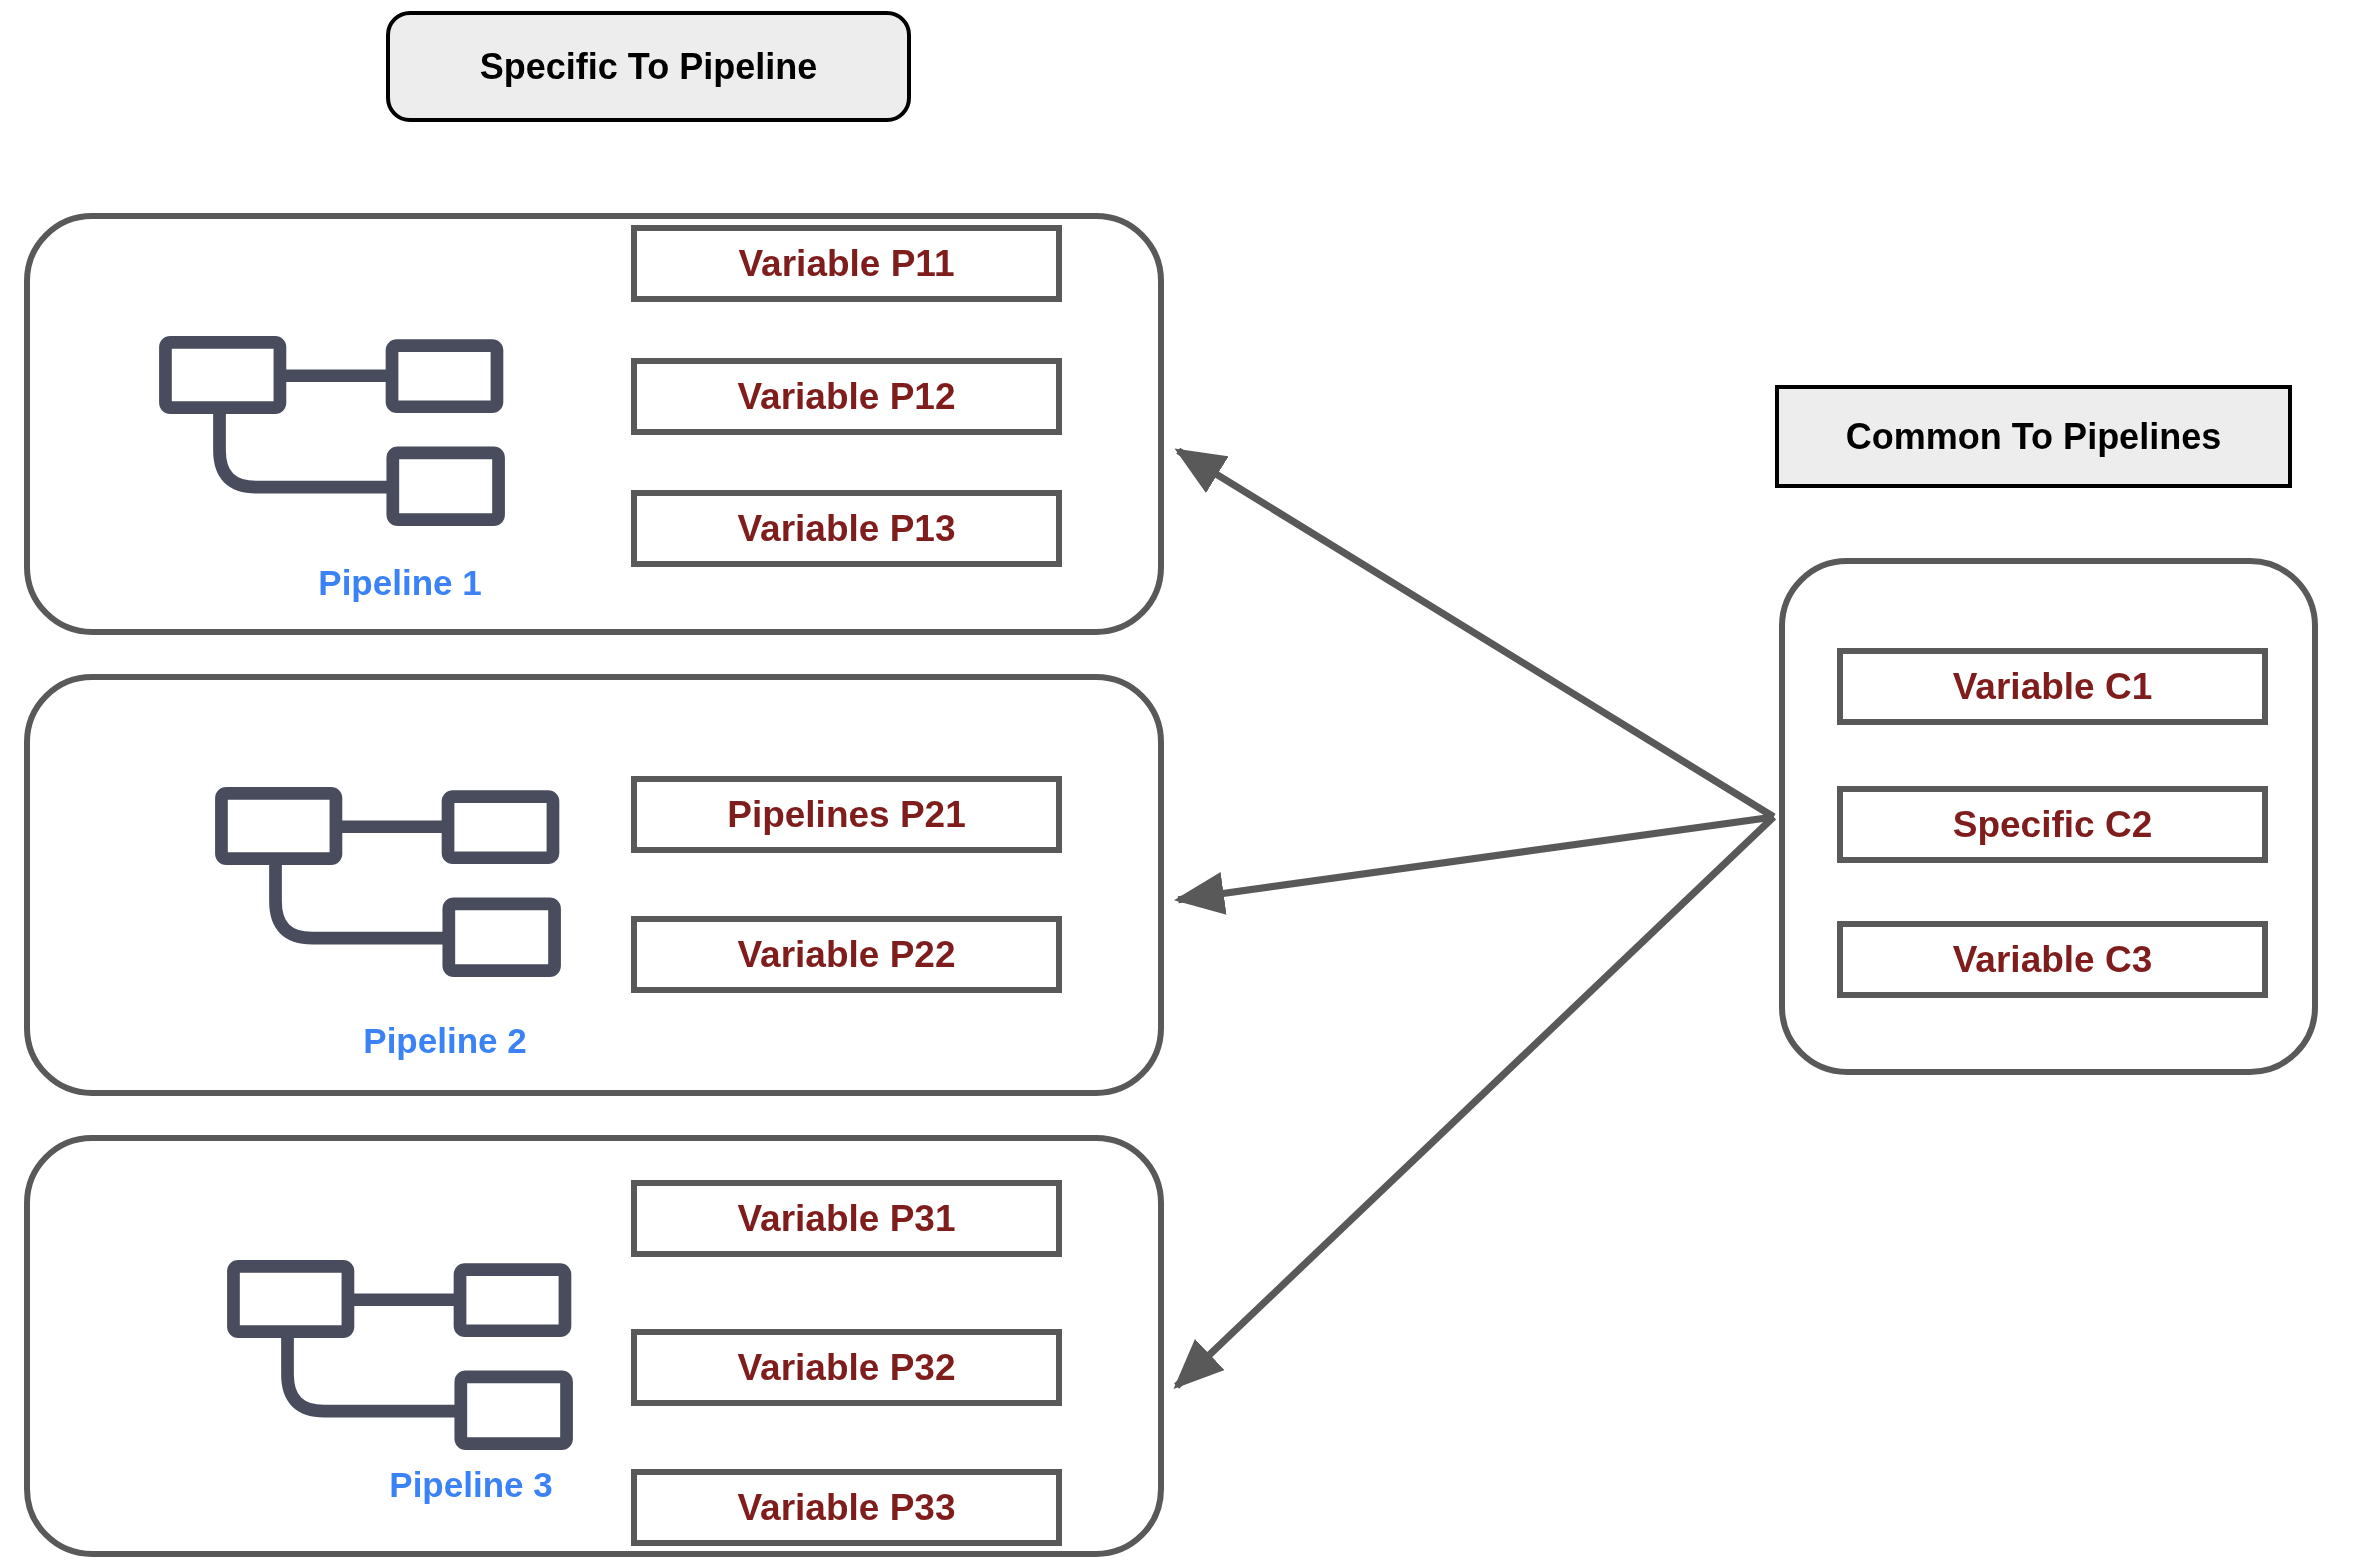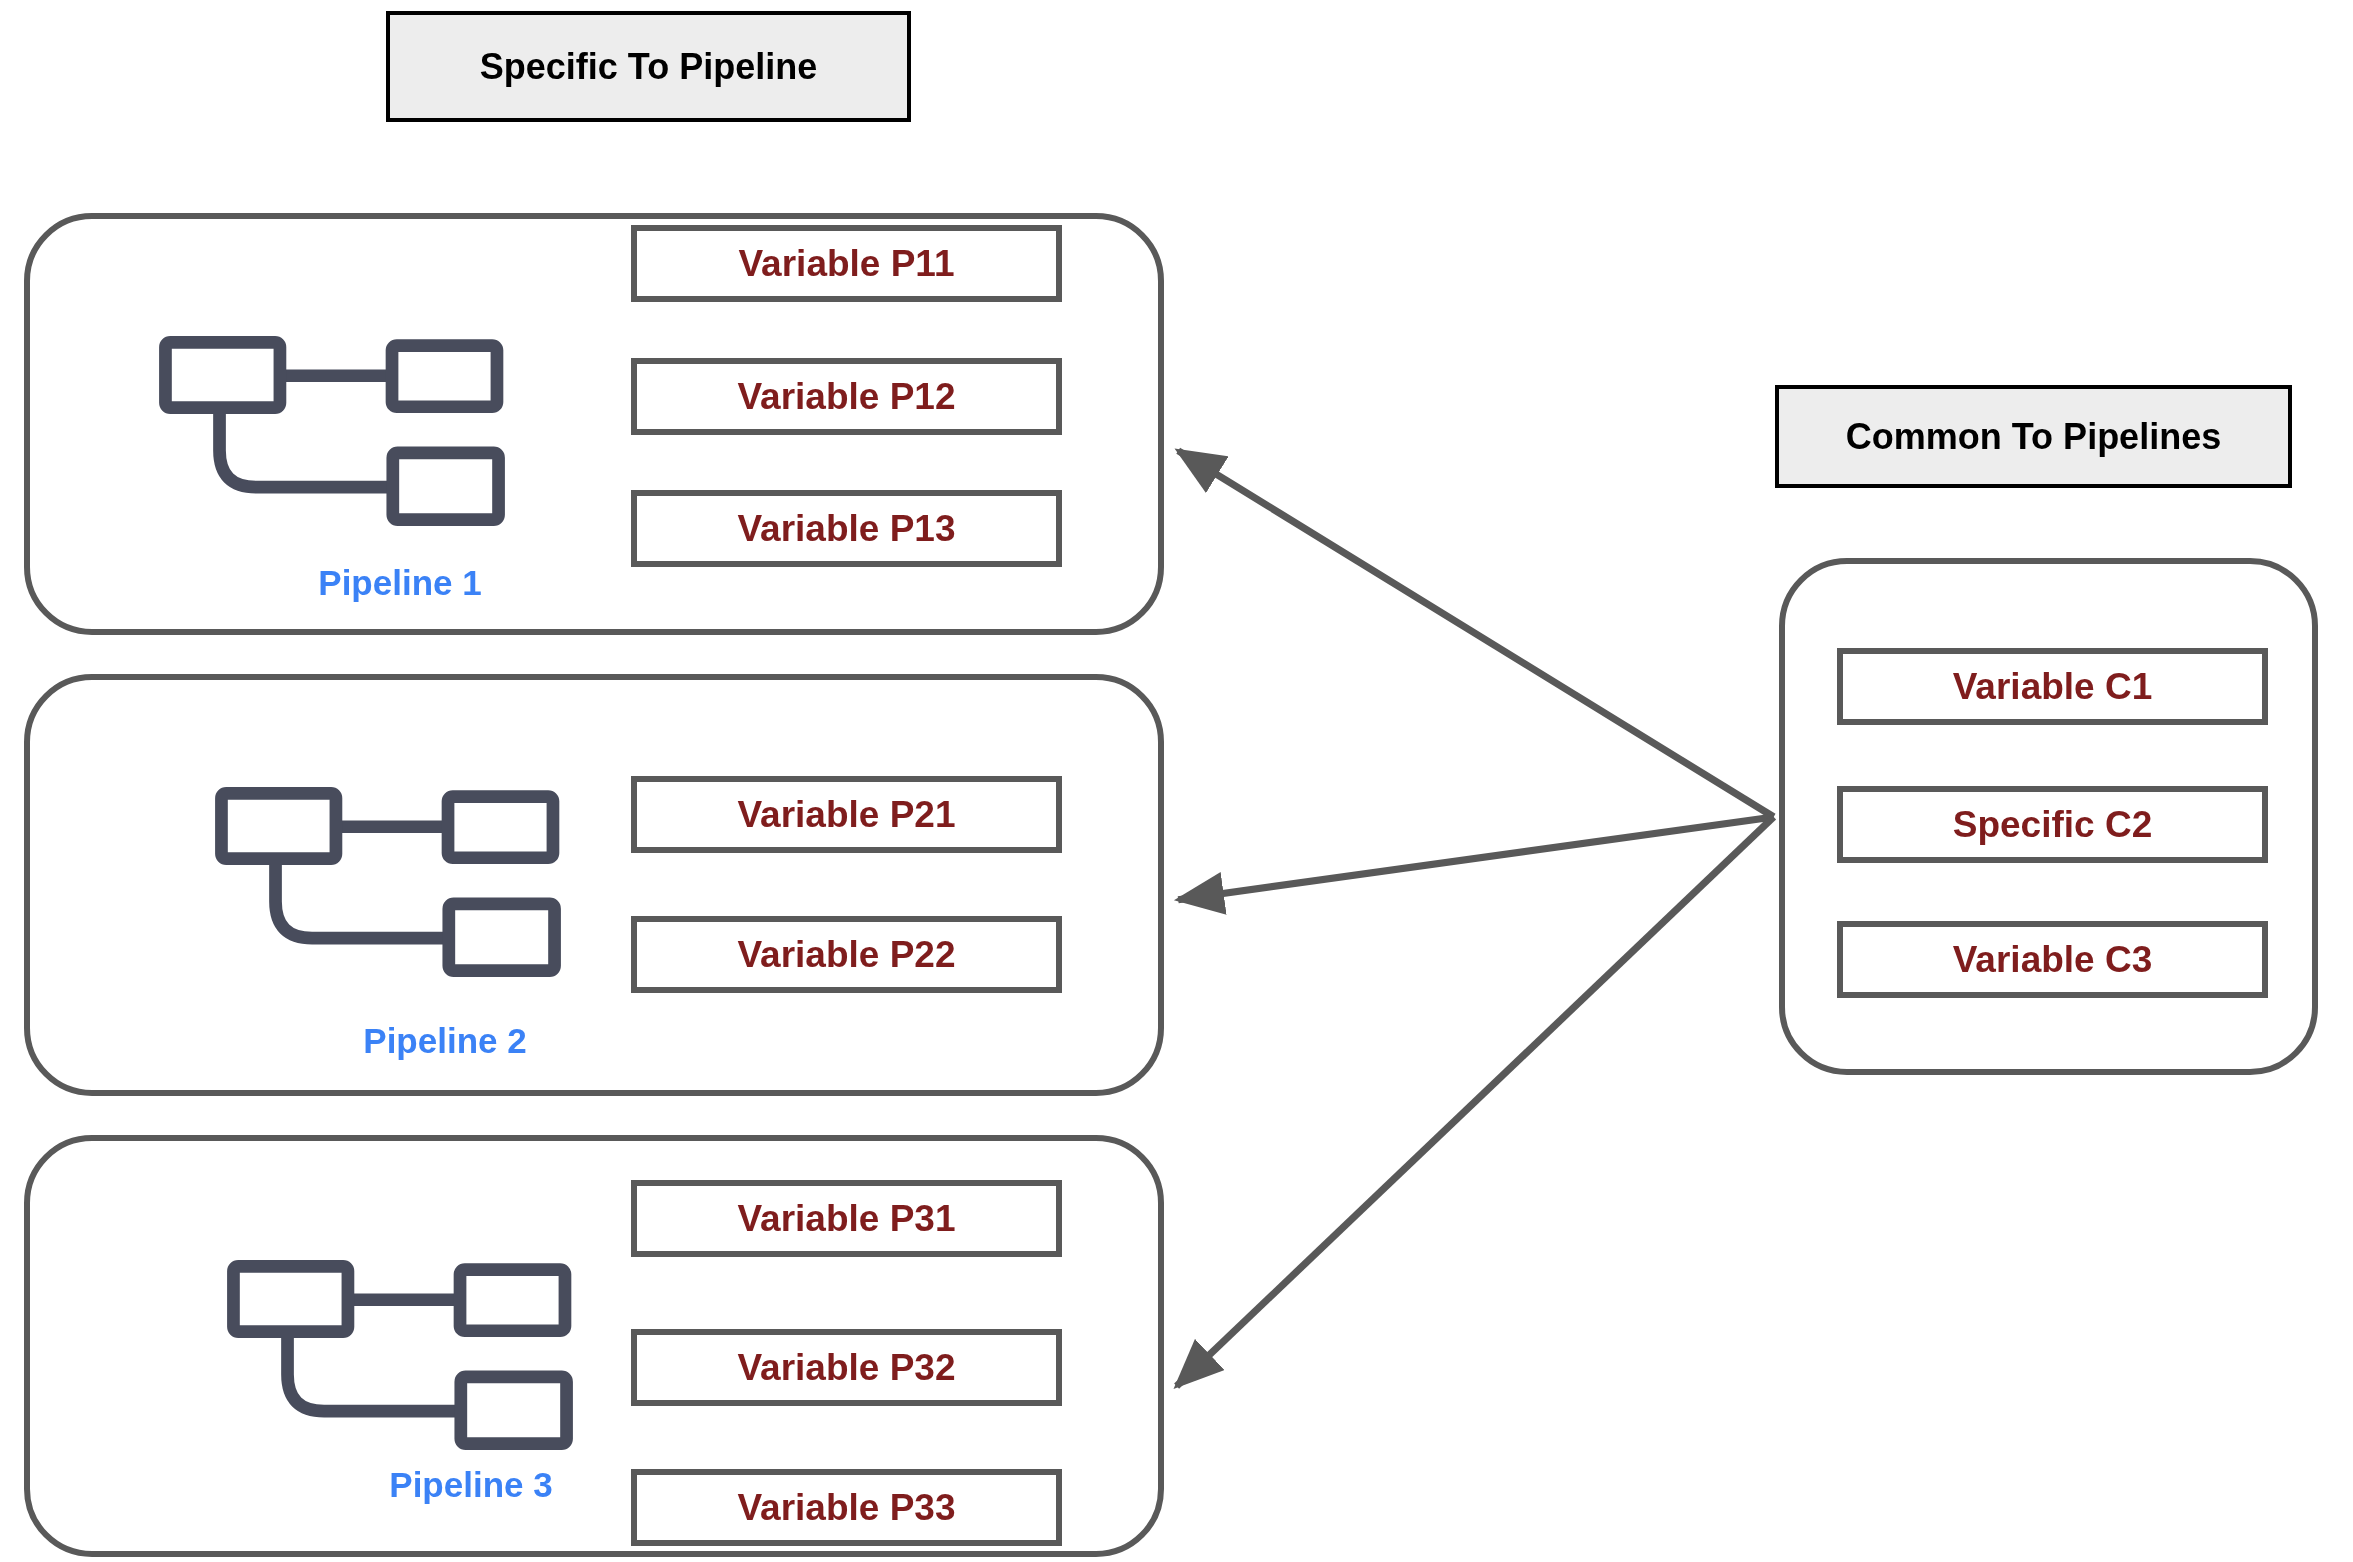--- a/index.html
+++ b/index.html
@@ -19,21 +19,21 @@
     background: #ededed;
     border: 4.8px solid #000000;
     display: flex;
     align-items: center;
     justify-content: center;
     font-size: 36px;
     font-weight: 700;
     color: #000000;
     white-space: nowrap;
   }
-  .hdr-specific { left: 386px; top: 11px;  width: 525px; height: 111px; }
+  .hdr-specific { left: 386px; top: 11px;  width: 525px; height: 111px; border-radius: 24px; }
   .hdr-common   { left: 1775px; top: 385px; width: 517px; height: 103px; }
 
   
   .group-box {
     position: absolute;
     background: #ffffff;
     border: 6.4px solid #595959;
     border-radius: 68px;
   }
   .pipeline-box { left: 24px; width: 1140px; height: 422px; }
@@ -135,21 +135,21 @@
         <line x1="152" y1="50" x2="293" y2="50"></line>
         <path d="M 76 90 L 76 144 Q 76 190 122 190 L 294 190"></path>
       </g>
       <g stroke="#484c5c" stroke-width="16" fill="#ffffff">
         <rect x="8" y="8" width="144" height="82" rx="6"></rect>
         <rect x="293" y="12" width="132" height="77" rx="6"></rect>
         <rect x="294" y="147" width="133" height="84" rx="6"></rect>
       </g>
     </svg>
     <div class="pipeline-name">Pipeline 2</div>
-    <div class="var-box v0">Variable P21</div>
+    <div class="var-box v0">Pipelines P21</div>
     <div class="var-box v1">Variable P22</div>
   </div>
 
   <div class="group-box pipeline-box pipeline-3">
     <svg class="pipe-icon" viewBox="0 0 435 239">
       <g stroke="#484c5c" stroke-width="16" fill="none">
         <line x1="152" y1="50" x2="293" y2="50"></line>
         <path d="M 76 90 L 76 144 Q 76 190 122 190 L 294 190"></path>
       </g>
       <g stroke="#484c5c" stroke-width="16" fill="#ffffff">

